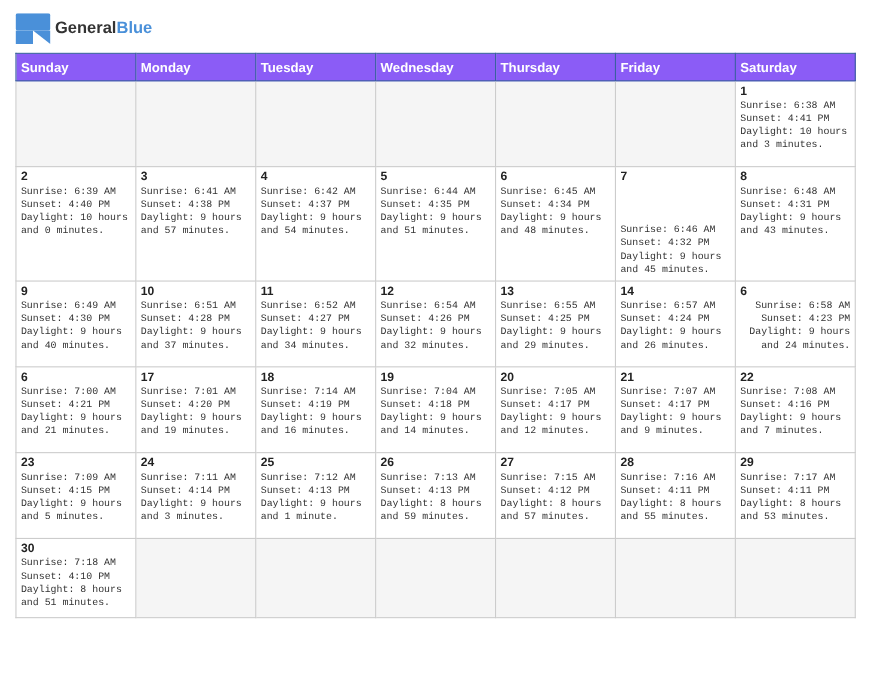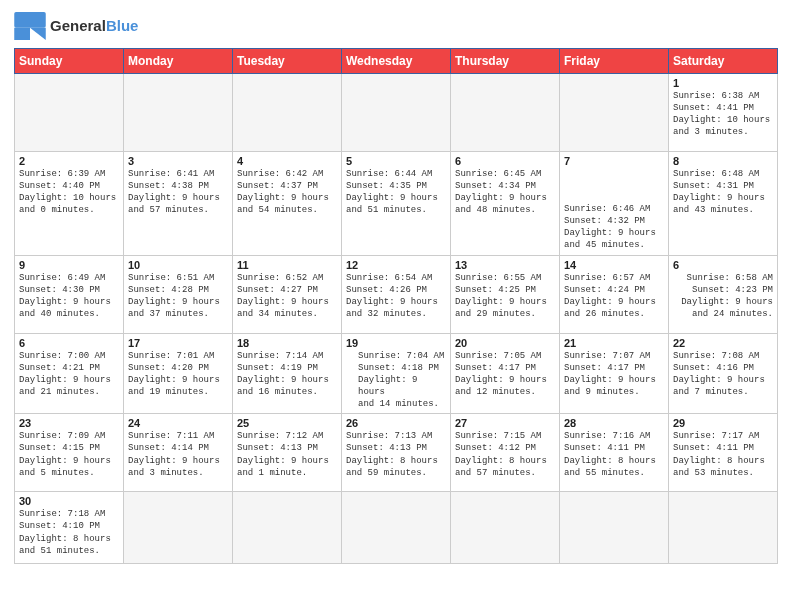--- a/index.html
+++ b/index.html
@@ -46,21 +46,21 @@
       color: #555;
     }
     .calendar {
       flex: 1;
       border: 1px solid #ccc;
       border-collapse: collapse;
       width: 100%;
       table-layout: fixed;
     }
     .calendar th {
-      background: #ef4444;
+      background: #8b5cf6;
       color: #fff;
       font-size: 12px;
       font-weight: bold;
       padding: 5px 4px;
       text-align: left;
       border: 1px solid #3a5fa0;
     }
     .calendar td {
       border: 1px solid #ccc;
       vertical-align: top;
@@ -260,21 +260,21 @@
           </td>
           <td>
             <span class="day-number">18</span>
             <div class="day-info" style="white-space: pre-line;">Sunrise: 7:14 AM
 Sunset: 4:19 PM
 Daylight: 9 hours
 and 16 minutes.</div>
           </td>
           <td>
             <span class="day-number">19</span>
-            <div class="day-info" style="white-space: pre-line; margin-left: 12px;">Sunrise: 7:04 AM
+            <div class="day-info" style="white-space: pre-line;">Sunrise: 7:04 AM
 Sunset: 4:18 PM
 Daylight: 9 hours
 and 14 minutes.</div>
           </td>
           <td>
             <span class="day-number">20</span>
             <div class="day-info" style="white-space: pre-line;">Sunrise: 7:05 AM
 Sunset: 4:17 PM
 Daylight: 9 hours
 and 12 minutes.</div>

